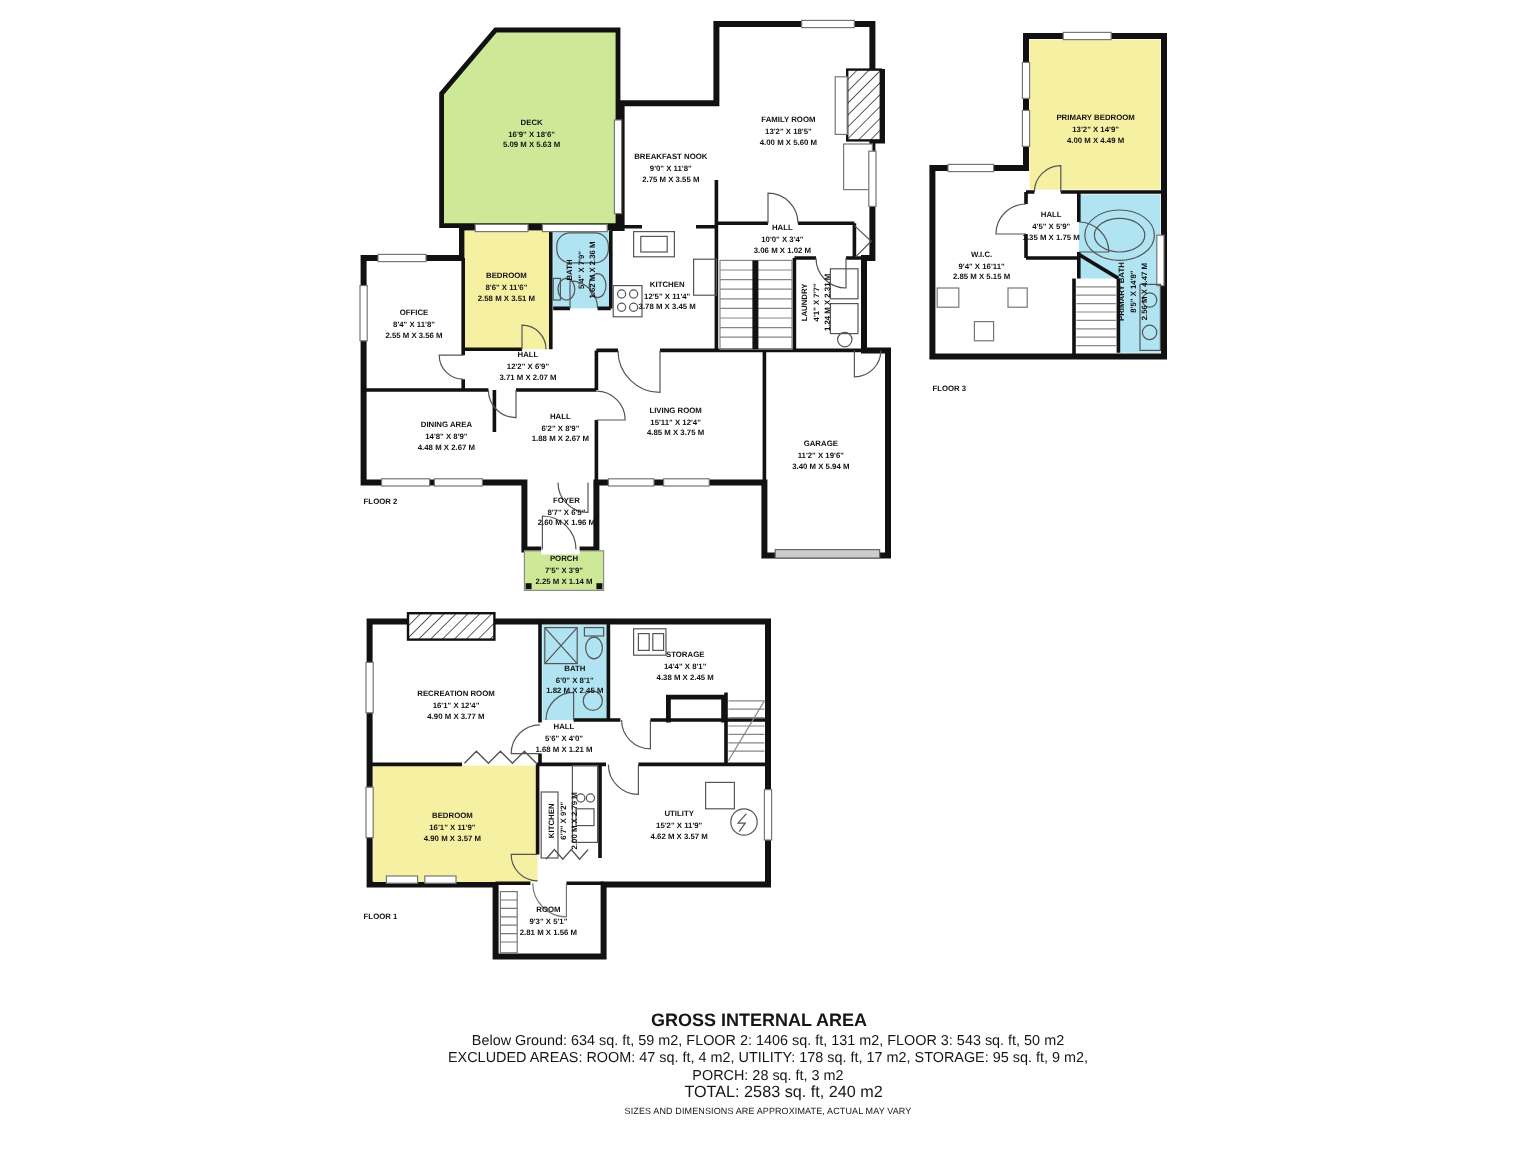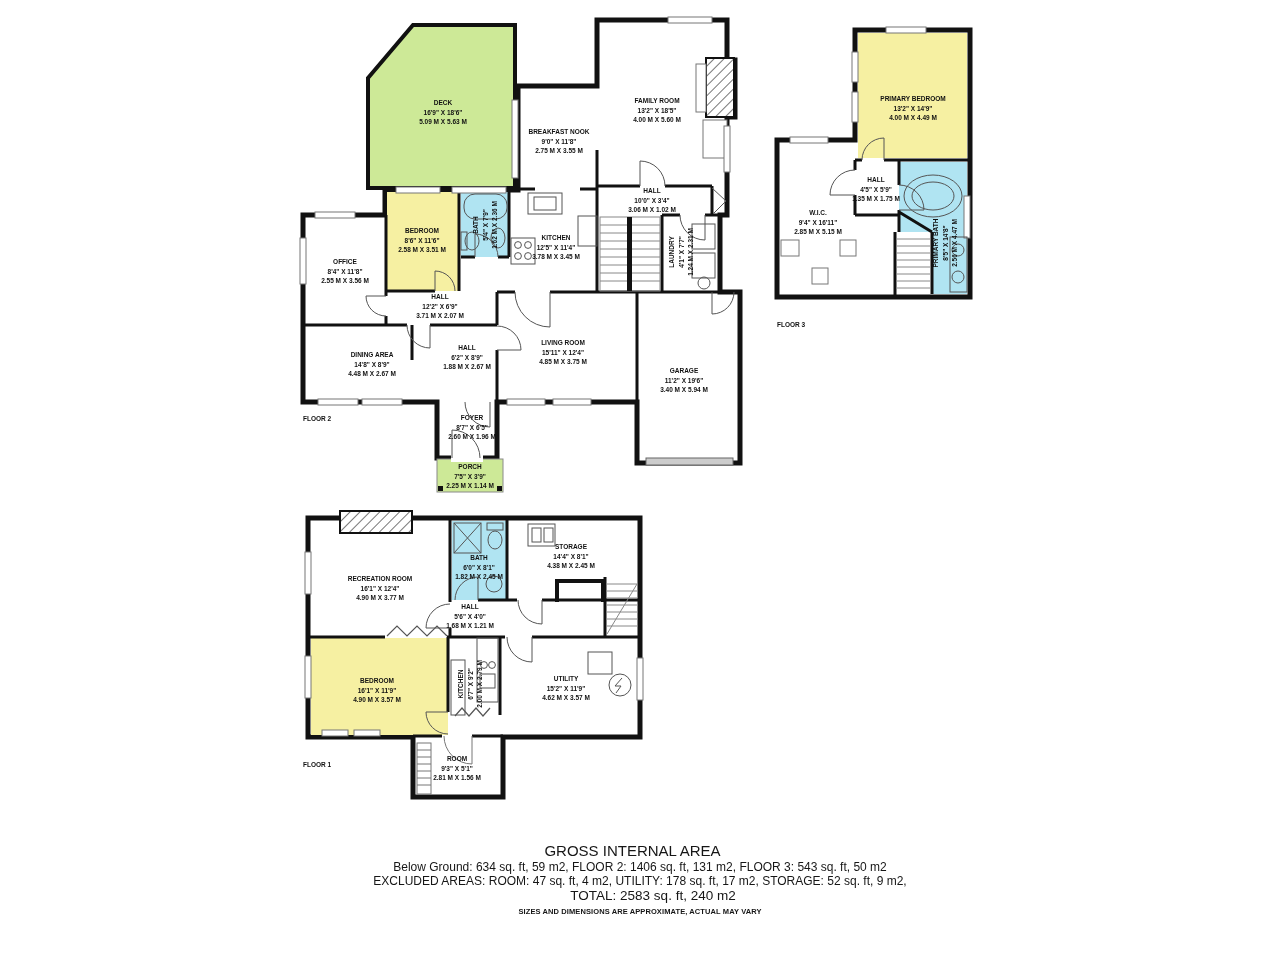--- a/index.html
+++ b/index.html
@@ -6,24 +6,24 @@
   body{width:1280px;height:960px;position:relative;background:#ffffff;
        font-family:"Liberation Sans",sans-serif;overflow:hidden;}
   #plan{position:absolute;left:0;top:0;}
   .rlabel{position:absolute;transform:translate(-50%,-50%);text-align:center;
           font-weight:bold;font-size:6.5px;line-height:9.5px;color:#111;
           white-space:nowrap;z-index:5;}
   .rlabel.vert{transform:translate(-50%,-50%) rotate(-90deg);}
   .rlabel span{display:block;}
   .floor-tag{position:absolute;font-weight:bold;font-size:6.5px;color:#111;z-index:5;}
   .summary{position:absolute;left:0;top:842px;width:100%;text-align:center;color:#161616;}
-  .sum-title{font-size:15px;font-weight:normal;margin:0 15px 1px 0;}
+  .sum-title{font-size:15px;font-weight:bold;margin:0 15px 1px 0;}
   .sum-line{font-size:12px;line-height:14.3px;margin:0;}
   .sum-total{font-size:13.5px;line-height:14.3px;margin:0;padding-left:26px;}
-  .sum-disclaimer{font-size:7.5px;font-weight:bold;margin:4px 0 0 0;letter-spacing:0.1px;}
+  .sum-disclaimer{font-size:7.5px;font-weight:normal;margin:4px 0 0 0;letter-spacing:0.1px;}
 </style>
 </head>
 <body>
 
 <svg id="plan" width="1280" height="960" viewBox="0 0 1280 960" xmlns="http://www.w3.org/2000/svg">
   <defs>
     <pattern id="hatch" width="7" height="7" patternUnits="userSpaceOnUse" patternTransform="rotate(45)">
       <rect width="7" height="7" fill="#ffffff"></rect>
       <line x1="0" y1="0" x2="0" y2="7" stroke="#4a4a4a" stroke-width="1.5"></line>
     </pattern>
@@ -384,16 +384,17 @@
 <div class="rlabel" style="left:457px;top:768px">
   <span>ROOM</span>
   <span>9'3" X 5'1"</span>
   <span>2.81 M X 1.56 M</span>
 </div>
 <div class="floor-tag" style="left:303px;top:761px">FLOOR 1</div>
 
 <div class="summary">
   <p class="sum-title">GROSS INTERNAL AREA</p>
   <p class="sum-line">Below Ground: 634 sq. ft, 59 m2, FLOOR 2: 1406 sq. ft, 131 m2, FLOOR 3: 543 sq. ft, 50 m2</p>
-  <p class="sum-line">EXCLUDED AREAS: ROOM: 47 sq. ft, 4 m2, UTILITY: 178 sq. ft, 17 m2, STORAGE: 52 sq. ft, 9 m2,</p>
+  <p class="sum-line">EXCLUDED AREAS: ROOM: 47 sq. ft, 4 m2, UTILITY: 178 sq. ft, 17 m2, STORAGE: 95 sq. ft, 9 m2,</p>
+  <p class="sum-line">PORCH: 28 sq. ft, 3 m2</p>
   <p class="sum-total">TOTAL: 2583 sq. ft, 240 m2</p>
   <p class="sum-disclaimer">SIZES AND DIMENSIONS ARE APPROXIMATE, ACTUAL MAY VARY</p>
 </div>
 
 </body></html>

